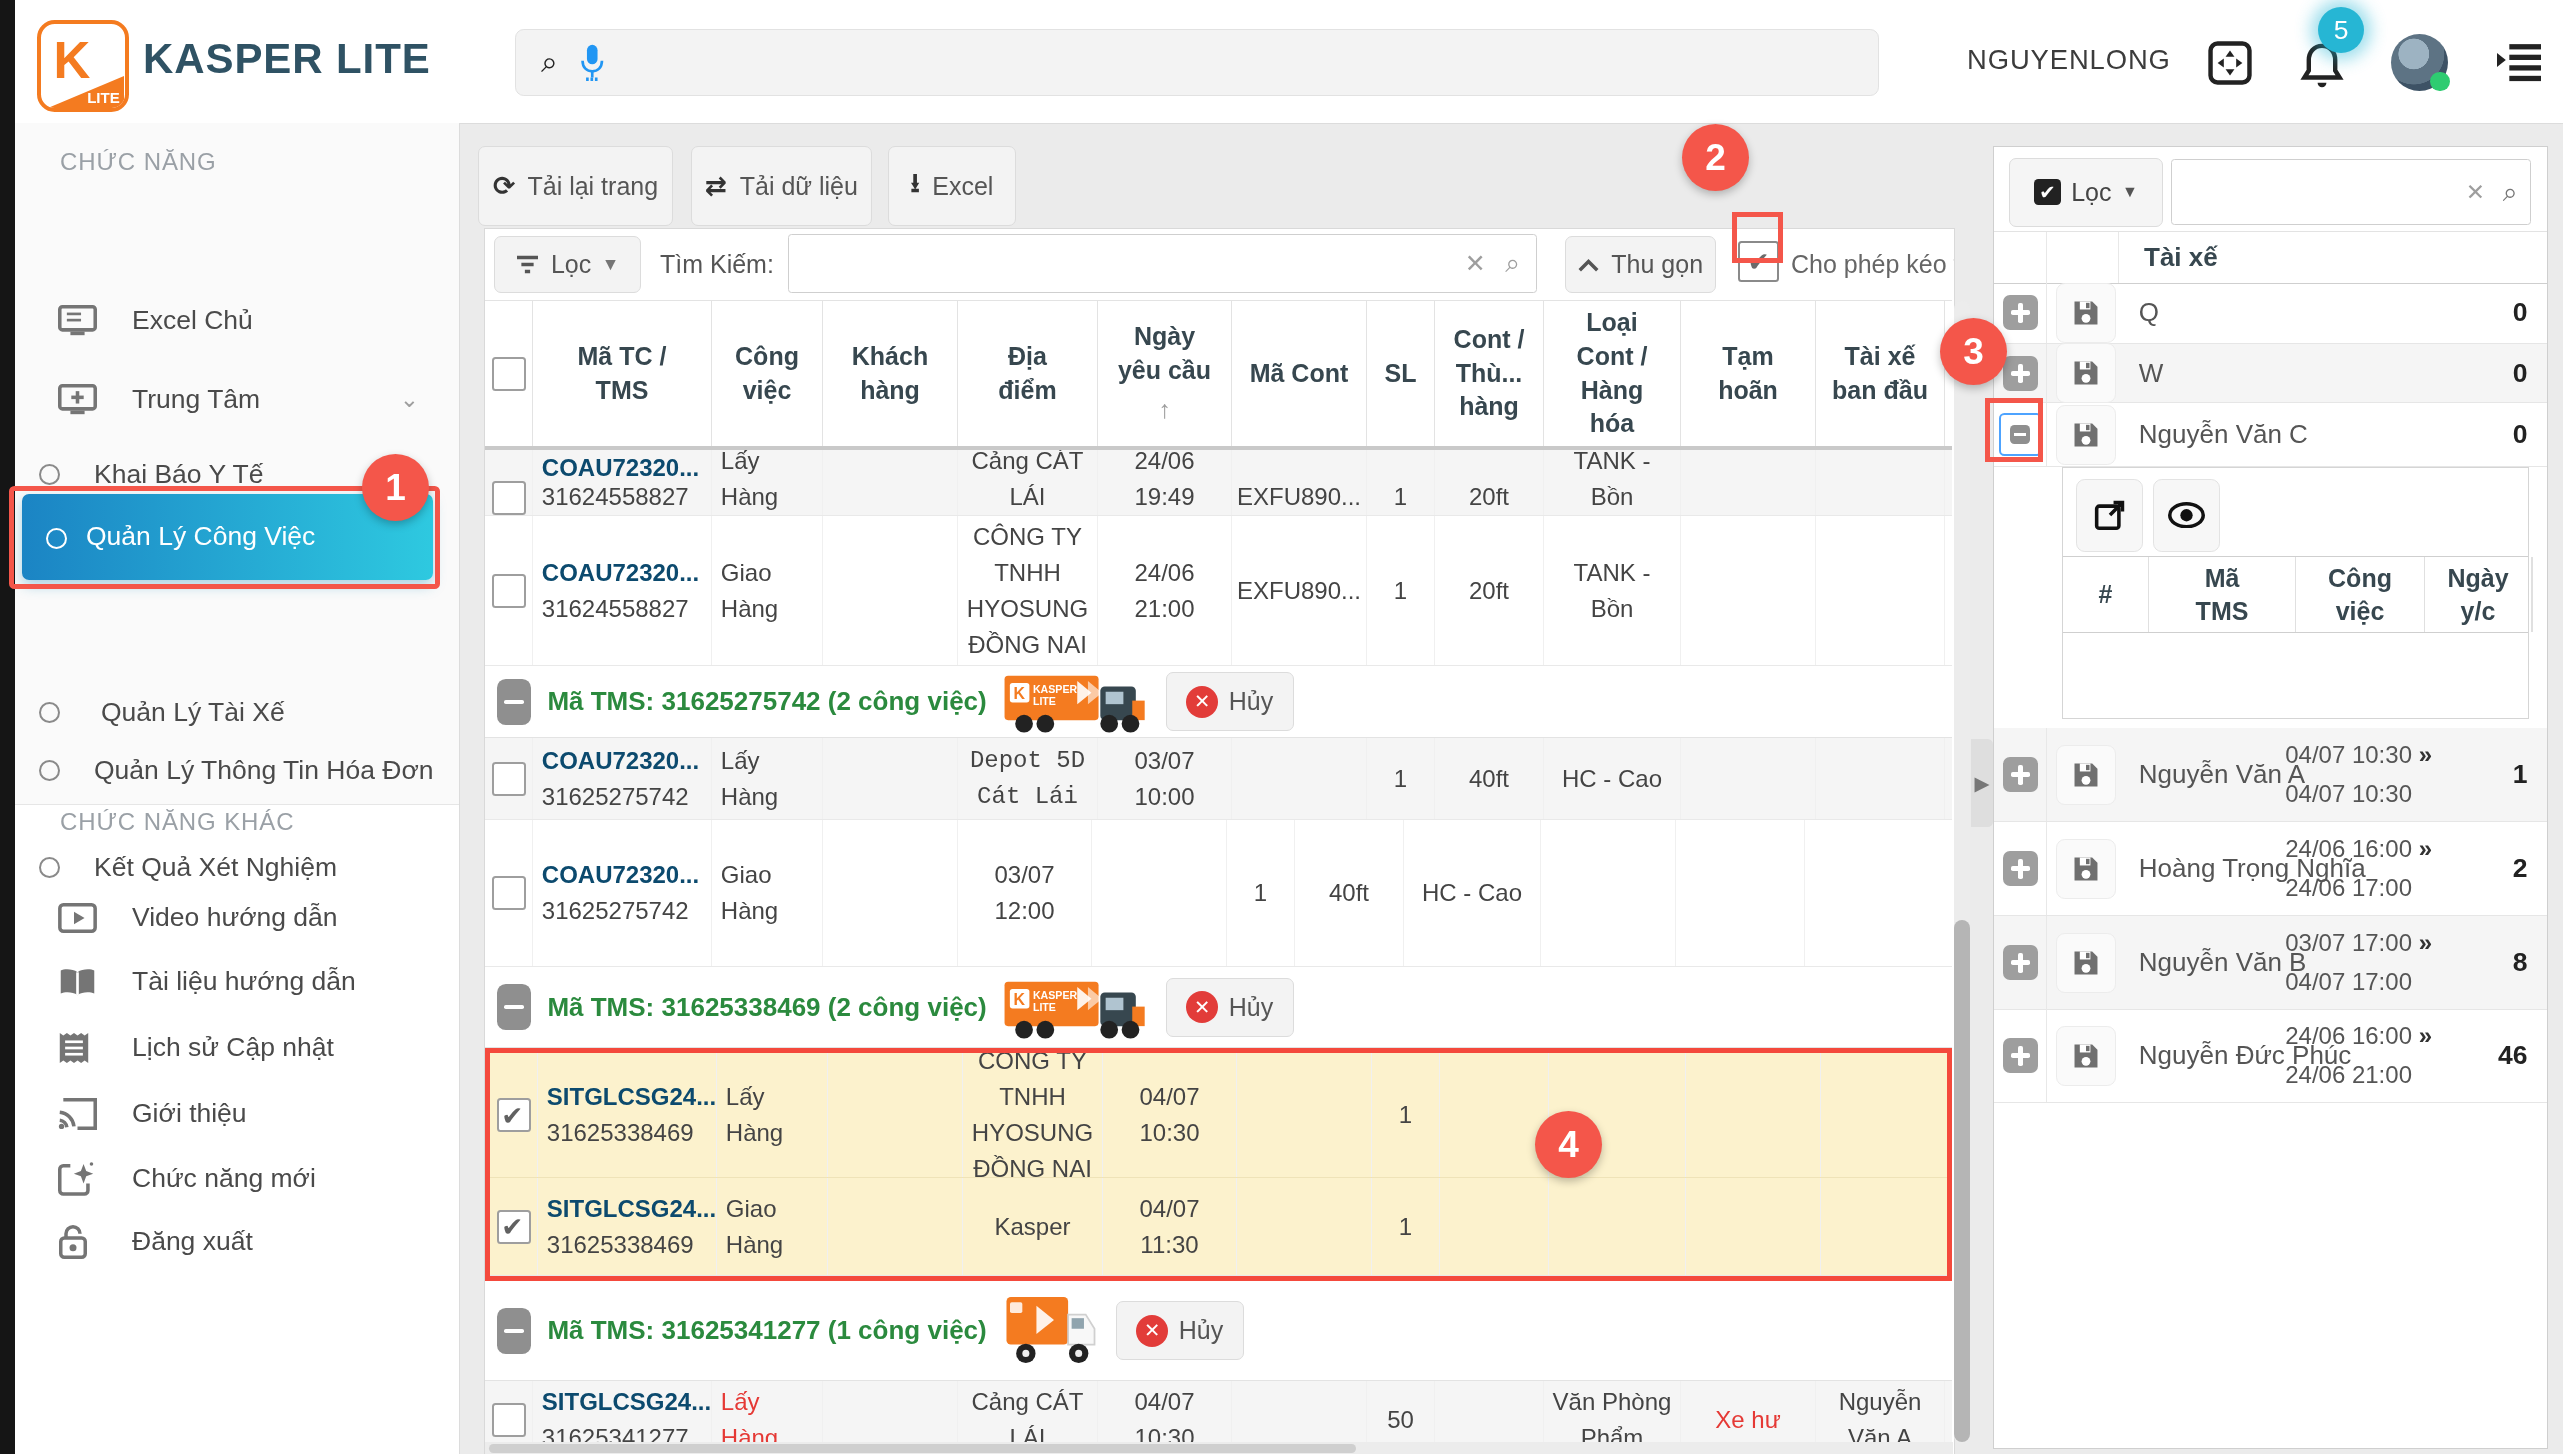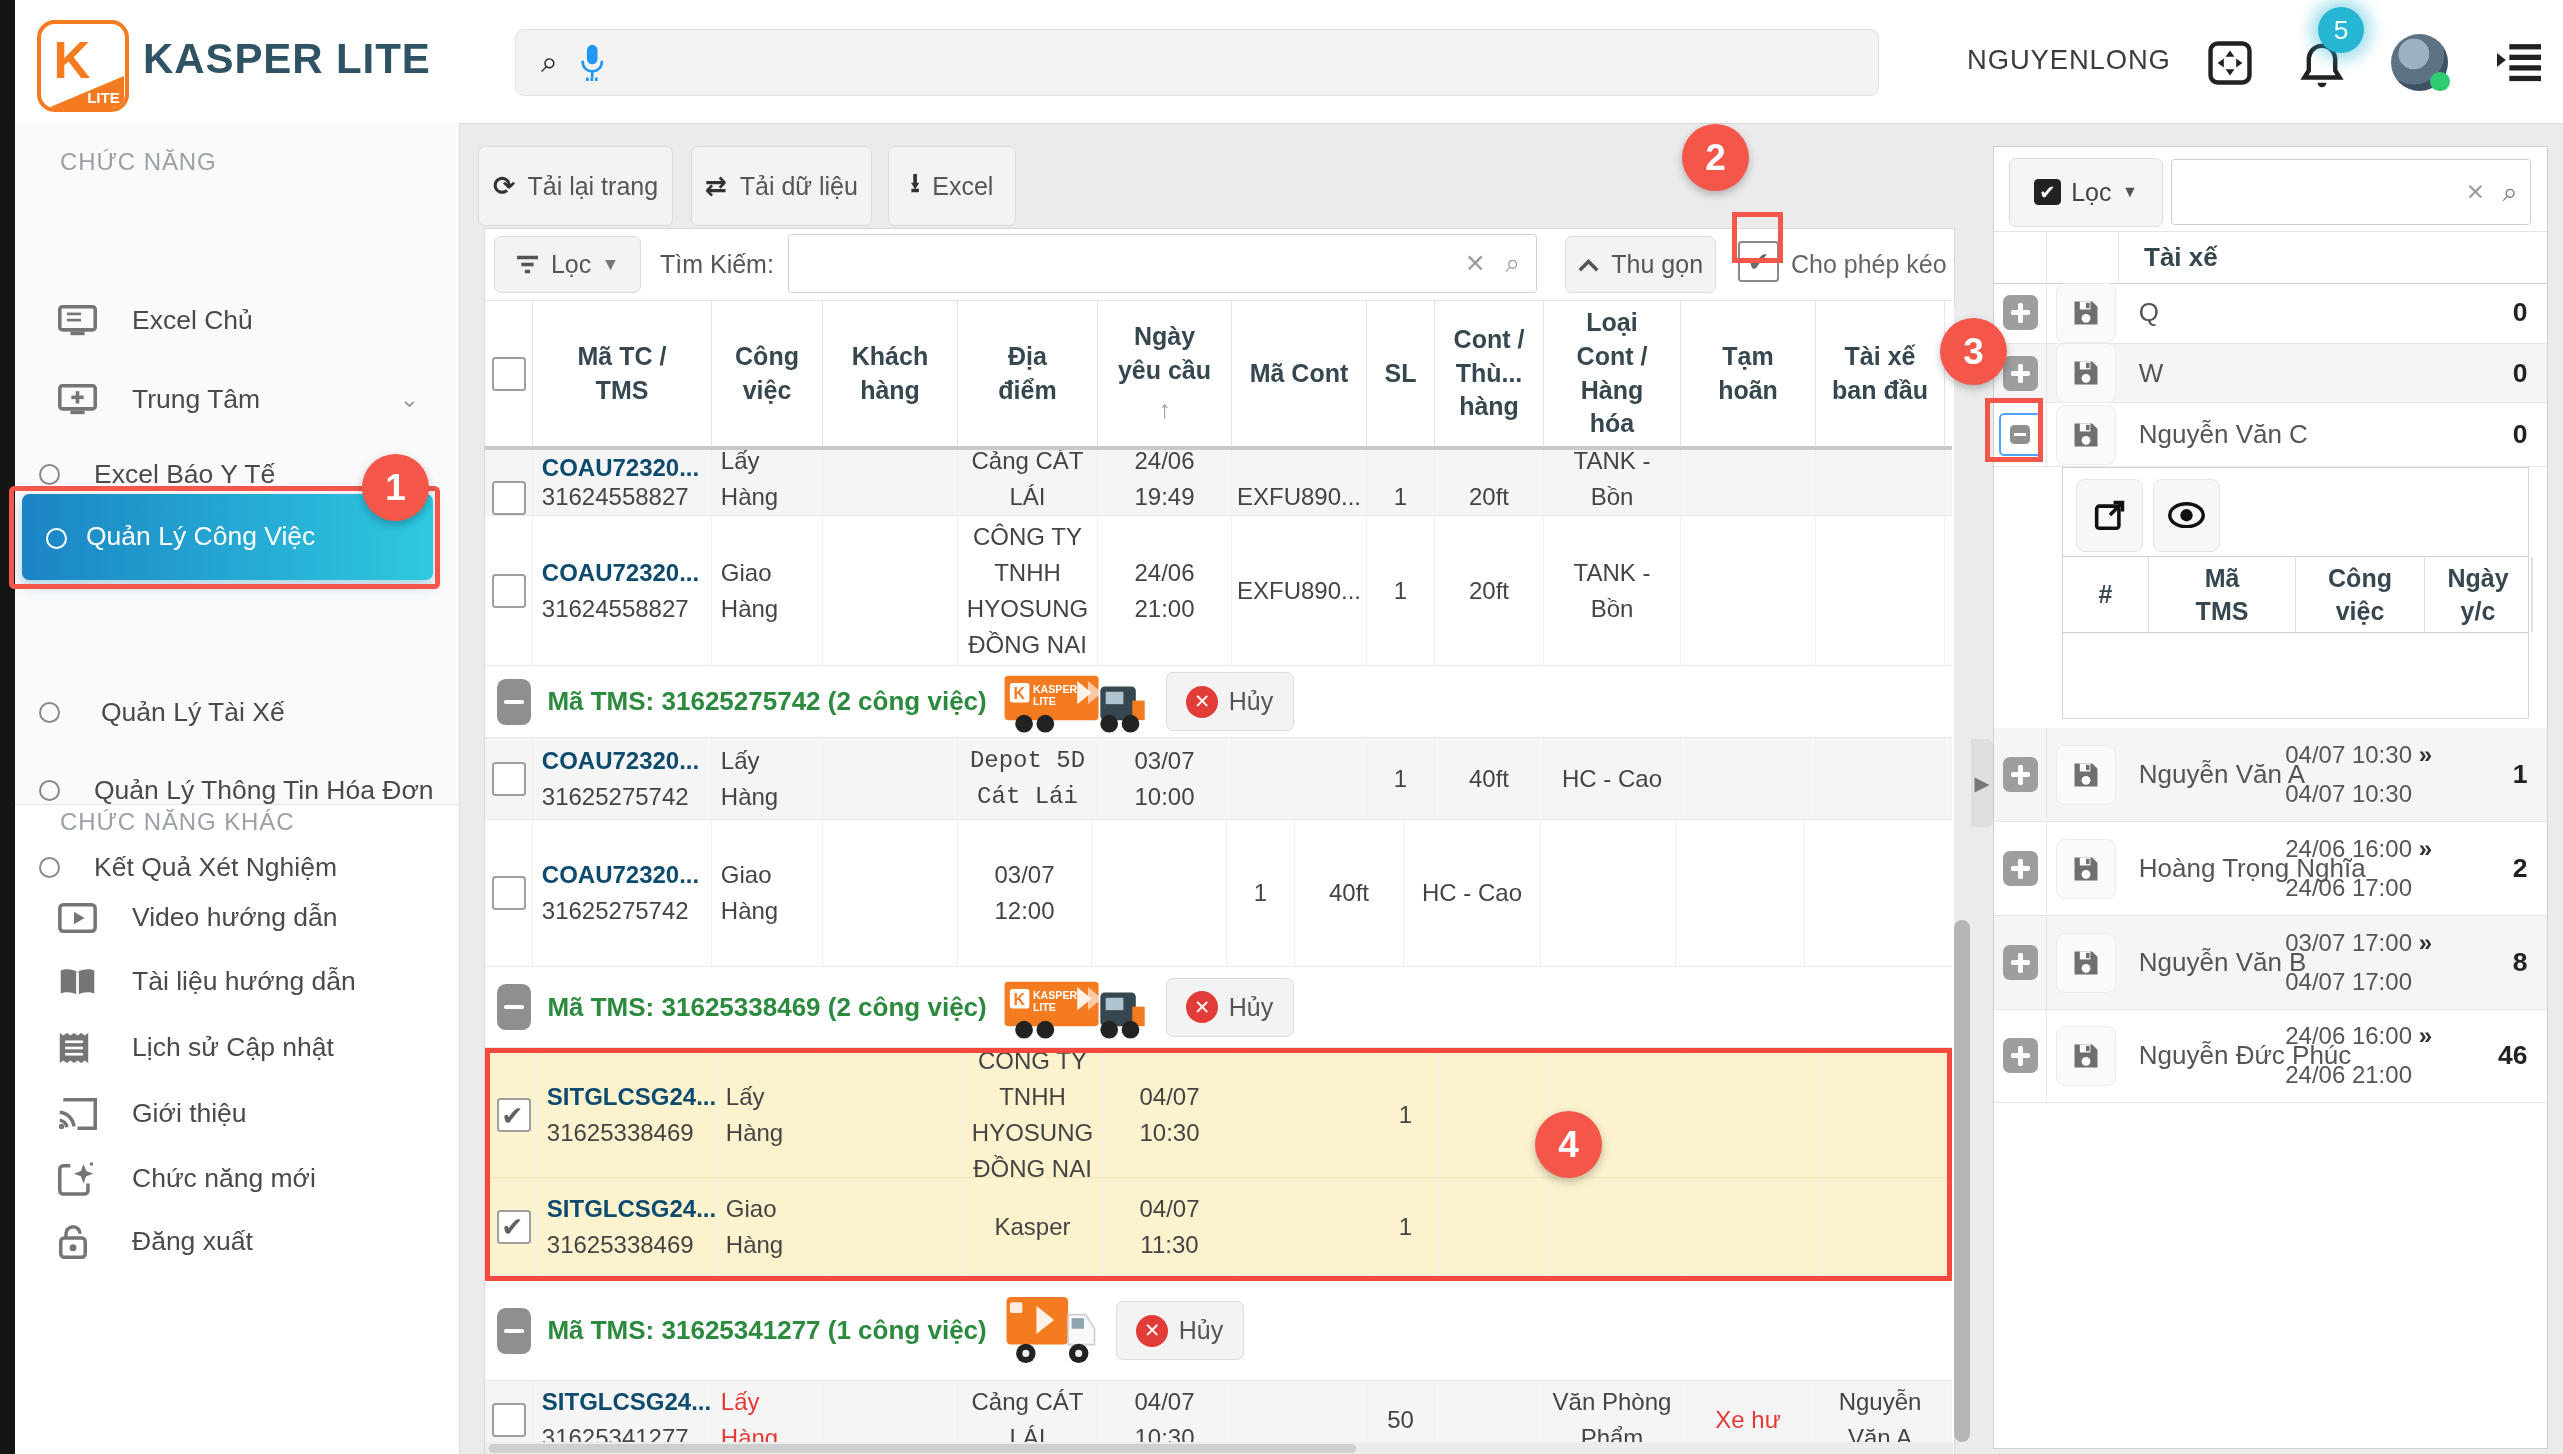--- a/index.html
+++ b/index.html
@@ -232,31 +232,31 @@
               <line x1="22" y1="8" x2="22" y2="22" stroke="#757575" stroke-width="4"></line>
               <line x1="15" y1="15" x2="29" y2="15" stroke="#757575" stroke-width="4"></line>
               <rect x="14" y="30" width="16" height="4" fill="#757575"></rect>
             </svg>
           </div>
           <div class="lbl iconed">Trung Tâm</div>
           <div class="chev">⌄</div>
         </div>
         <div class="sb-item" style="top: 325px;">
           <div class="radio"></div>
-          <div class="lbl" style="left: 79px;">Excel Báo Y Tế</div>
+          <div class="lbl" style="left: 79px;">Khai Báo Y Tế</div>
         </div>
         <div class="sb-item" style="top: 409px;">
           <div class="radio"></div>
           <div class="lbl" style="left: 79px;">Quản Lý Vận Đơn</div>
         </div>
         <div class="sb-item" style="top: 563px;">
           <div class="radio"></div>
           <div class="lbl" style="left: 86px;">Quản Lý Tài Xế</div>
         </div>
-        <div class="sb-item" style="top: 641px;">
+        <div class="sb-item" style="top: 621px;">
           <div class="radio"></div>
           <div class="lbl" style="left: 79px;">Quản Lý Thông Tin Hóa Đơn</div>
         </div>
         <div class="sb-item" style="top: 718px;">
           <div class="radio"></div>
           <div class="lbl" style="left: 79px;">Kết Quả Xét Nghiệm</div>
         </div>
       </div>
     <div id="active-item">
       <span class="radio"></span>

